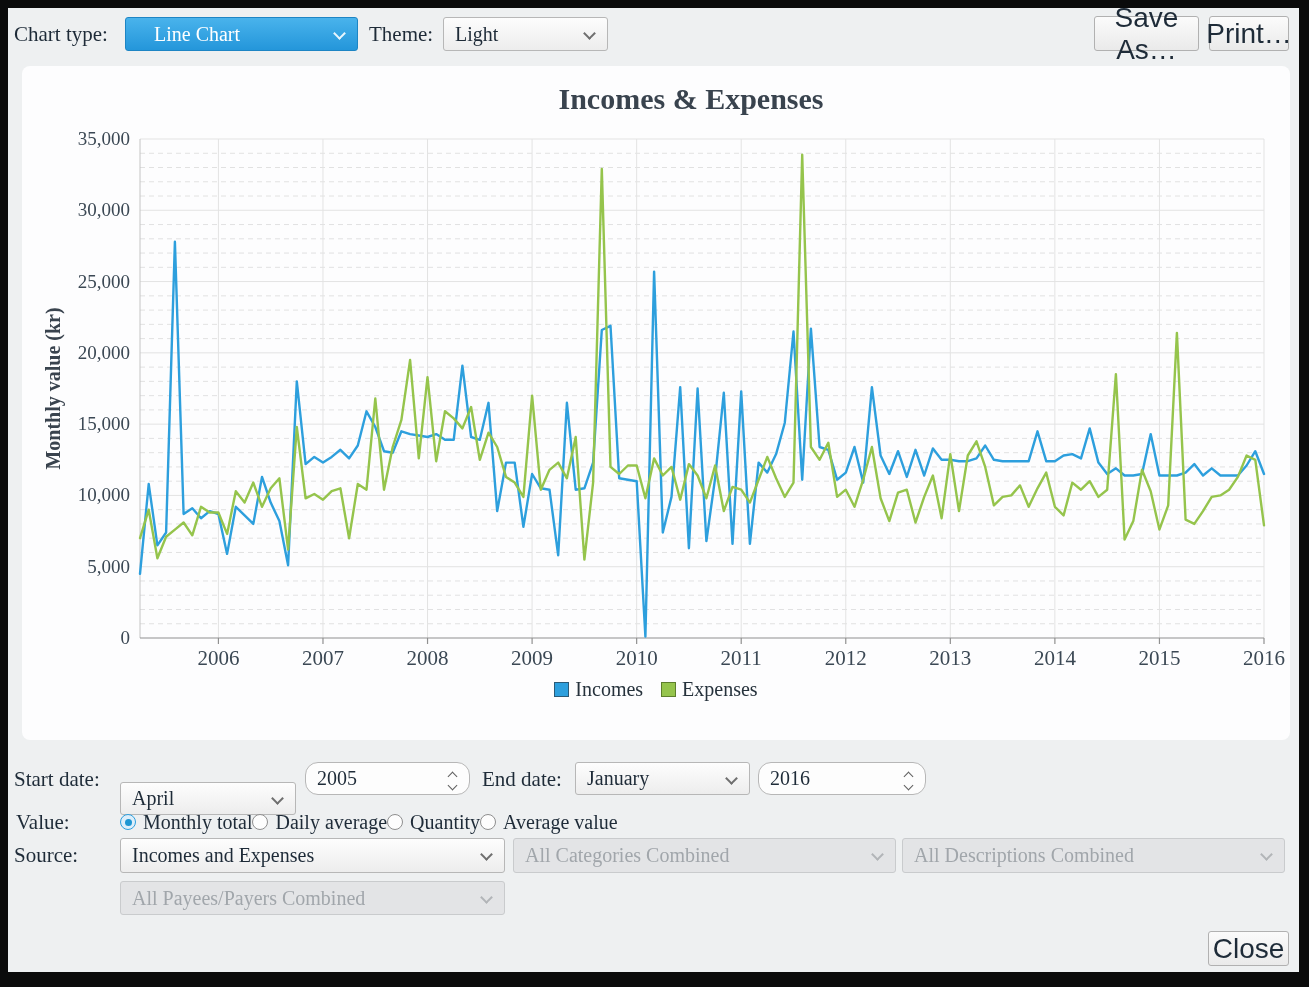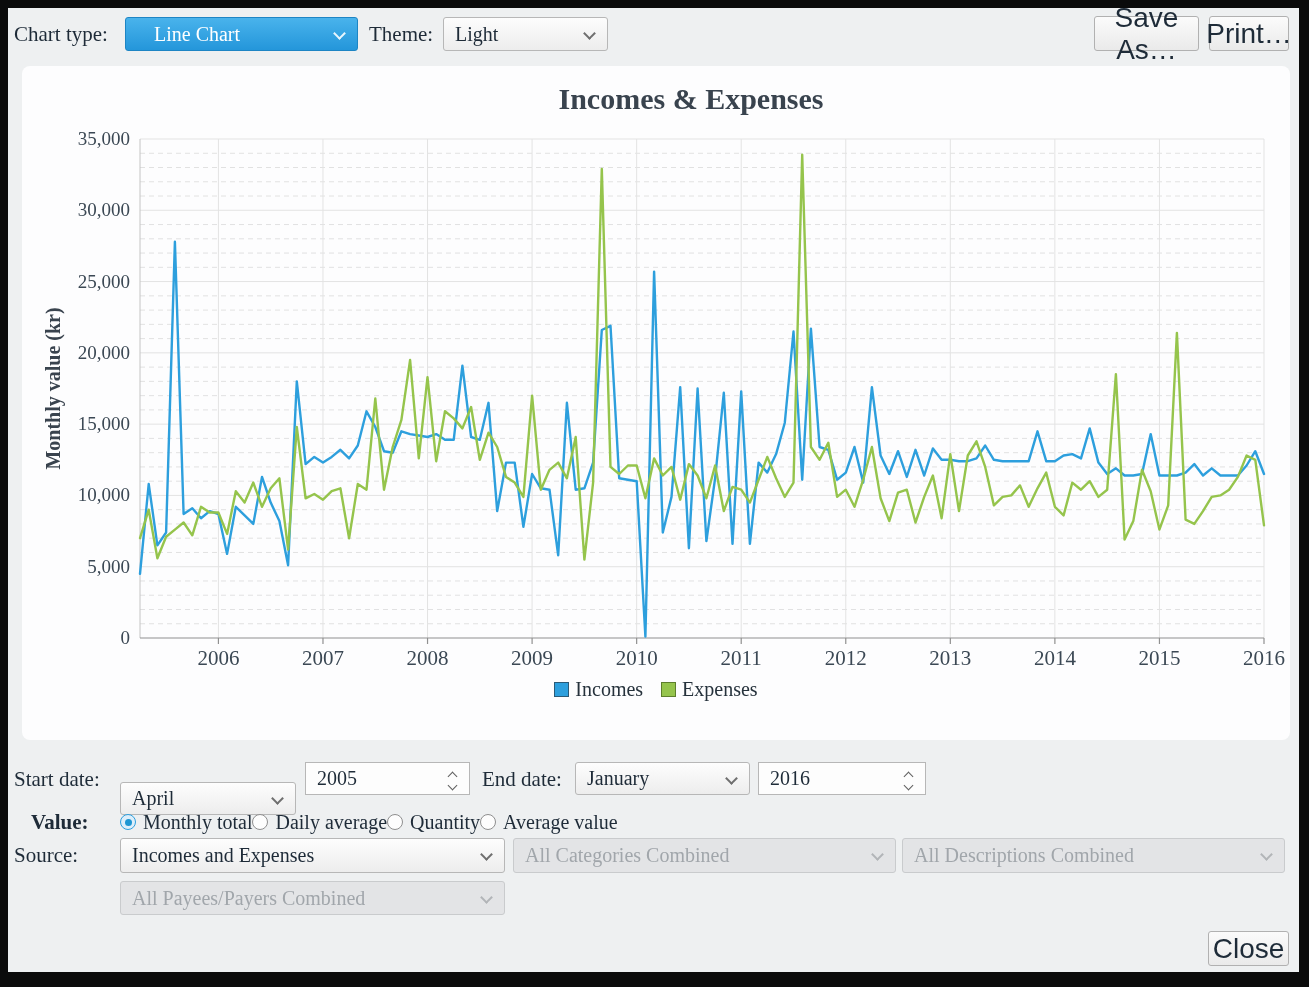--- a/index.html
+++ b/index.html
@@ -12,21 +12,21 @@
   .select{position:absolute;height:34px;box-sizing:border-box;border:1px solid #b7b7b7;border-radius:3px;
           background:linear-gradient(#fdfdfd,#ededed);display:flex;align-items:center;
           padding:0 30px 0 11px;font-size:20px;color:#1e2b38;white-space:nowrap;overflow:hidden;}
   .select .chev{position:absolute;right:13px;top:11px;}
   .chev{display:inline-block;width:7px;height:7px;border-right:2px solid #6f6f6f;
         border-bottom:2px solid #6f6f6f;transform:rotate(45deg);}
   .select-accent{background:linear-gradient(#49b3ec,#2496da);border-color:#1d85c4;color:#fff;padding-left:28px;}
   .select-accent .chev{border-color:#eaf6fd;}
   .select.disabled{background:#e3e4e6;border-color:#c9cbcd;color:#a1a6ab;}
   .select.disabled .chev{border-color:#b2b5b8;}
-  .spinner{position:absolute;height:33px;box-sizing:border-box;border:1px solid #b7b7b7;border-radius:0;
+  .spinner{position:absolute;height:33px;box-sizing:border-box;border:1px solid #b7b7b7;border-radius:13px;
            background:#fdfdfd;display:flex;align-items:center;padding:0 30px 0 11px;
            font-size:20px;color:#1e2b38;}
   .spin-up{position:absolute;right:13px;top:10px;width:6px;height:6px;border-right:1.6px solid #5f5f5f;
            border-bottom:1.6px solid #5f5f5f;transform:rotate(-135deg);}
   .spin-down{position:absolute;right:13px;top:19px;width:6px;height:6px;border-right:1.6px solid #5f5f5f;
            border-bottom:1.6px solid #5f5f5f;transform:rotate(45deg);}
   .btn{position:absolute;box-sizing:border-box;display:flex;align-items:center;justify-content:center;
        font-size:28px;color:#1e2b38;border:1px solid #b1b1b1;border-radius:3px;
        background:linear-gradient(#fbfbfb,#eaeaea);font-family:Liberation Sans, sans-serif;}
   
@@ -185,21 +185,21 @@
     <div class="select" style="left:567px;top:754px;width:175px;height:33px;">
       <span>January</span>
       <i class="chev"></i>
     </div>
     <div class="spinner" style="left:750px;top:754px;width:168px;">
       <span>2016</span>
       <i class="spin-up"></i>
       <i class="spin-down"></i>
     </div>
 
-    <span class="lbl" style="left:23px;top:797px;font-weight:bold;">Value:</span>
+    <span class="lbl" style="left:8px;top:797px;">Value:</span>
     <div class="radio-row" id="value-options">
         <span class="radio-item">
           <span class="radio checked"></span>
           <span>Monthly total</span>
         </span>
         <span class="radio-item">
           <span class="radio"></span>
           <span>Daily average</span>
         </span>
         <span class="radio-item">

